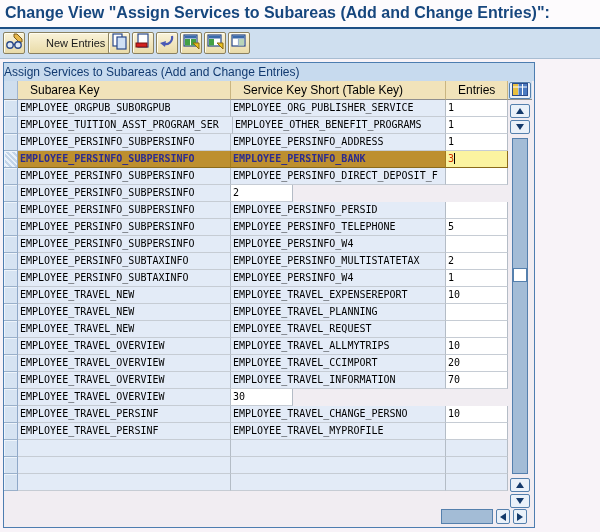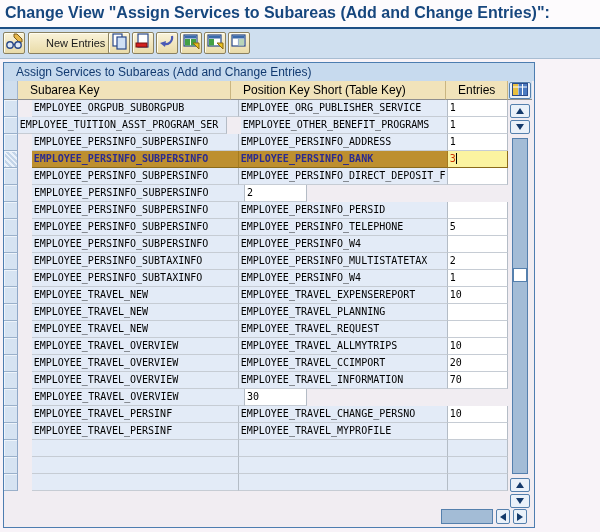--- a/index.html
+++ b/index.html
@@ -32,21 +32,21 @@
   .ibtn{width:22px;}
   
   .panel{
     position:absolute;left:3px;top:62px;width:530px;height:464px;
     box-sizing:content-box;border:1px solid #4d7db0;background:#f1edf2;
   }
   .caption{
     position:absolute;left:0;top:0;width:100%;height:18px;
     background:var(--c-caption-bg,#c7daee);
     font-size:12px;line-height:18px;color:#123a70;
-    padding-left:12px;box-sizing:border-box;white-space:nowrap;
+    padding-left:0;box-sizing:border-box;white-space:nowrap;
   }
   
   .hrow{position:absolute;left:0;top:18px;height:19px;display:flex;}
   .hcell{
     box-sizing:border-box;height:19px;line-height:18px;font-size:12px;color:#000;
     background:var(--c-header-bg,#f1e3ba);
     border-right:1px solid #c9b581;border-bottom:1px solid #8f8f8f;
     padding-left:12px;white-space:nowrap;overflow:hidden;
   }
   .hsel{width:14px;background:#cfdeee;border-right:1px solid #9fb4cf;border-bottom:1px solid #8f8f8f;box-sizing:border-box;}
@@ -56,21 +56,21 @@
   .tbody{position:absolute;left:0;top:37px;width:504px;}
   .trow{display:flex;height:17px;}
   .cell{
     box-sizing:border-box;height:17px;
     font:10px/16px "DejaVu Sans Mono",monospace;color:#000;
     white-space:nowrap;overflow:hidden;padding-left:2px;
     border-right:1px solid #b4bcc6;border-bottom:1px solid #c6ccd4;
   }
   .sel{width:14px;background:#d6e3f2;border-right:1px solid #8fa8c8;border-bottom:1px solid #9ab0ca;
        box-shadow:inset 1px 1px 0 #eef4fb;}
-  .c1{width:213px;background:var(--c-row-bg,#e3ebf7);margin-left:14px;}
+  .c1{width:213px;background:var(--c-row-bg,#e3ebf7);}
   .c2{width:215px;background:var(--c-row-bg,#e3ebf7);}
   .c3{width:62px;background:var(--c-position-bg,#ffffff);}
   .emptyrow .c1,.emptyrow .c2,.emptyrow .c3{background:var(--c-row-bg,#e3ebf7);}
   
   .selrow .c1,.selrow .c2{
     background:var(--c-selected-row-bg,#bd8f2f);color:var(--c-selected-row-text,#2b2b8f);
     border-right:1px solid #a37a1e;border-bottom:1px solid #8a6a1a;font-weight:bold;
   }
   .selrow .sel{
     background:repeating-linear-gradient(45deg,#c3d4e8 0 2px,#e9f1fa 2px 4px);
@@ -189,21 +189,21 @@
       </span>
     </div>
   </div>
 
   <div class="panel">
     <div class="caption">Assign Services to Subareas (Add and Change Entries)</div>
 
     <div class="hrow">
       <div class="hsel"></div>
       <div class="hcell hc1">Subarea Key</div>
-      <div class="hcell hc2">Position Key Short (Table Key)</div>
+      <div class="hcell hc2">Service Key Short (Table Key)</div>
       <div class="hcell hc3">Entries</div>
       <div class="hconf"></div>
     </div>
 
     <div class="tbody">
         <div class="trow">
           <div class="cell sel"></div>
           <div class="cell c1">EMPLOYEE_ORGPUB_SUBORGPUB</div>
           <div class="cell c2">EMPLOYEE_ORG_PUBLISHER_SERVICE</div>
           <div class="cell c3">1</div>

